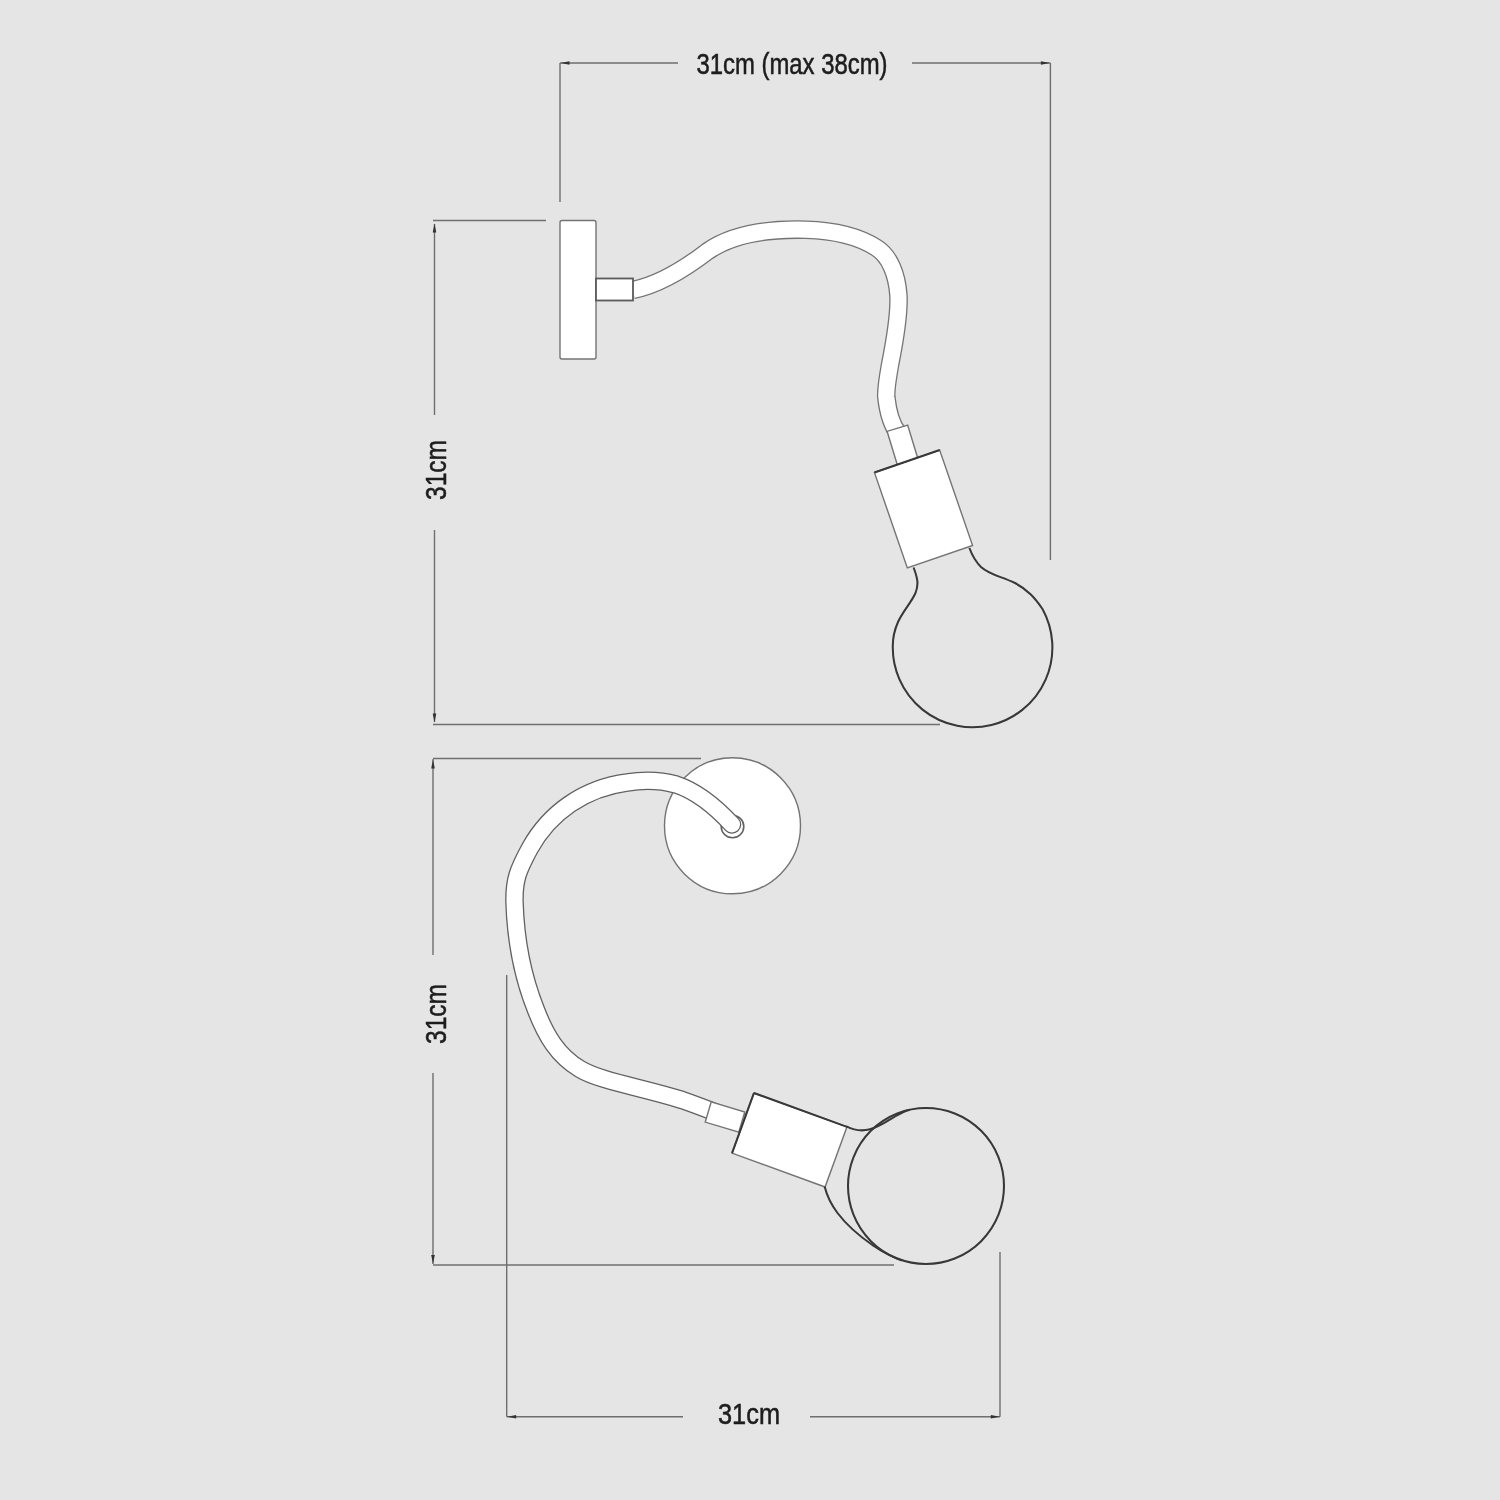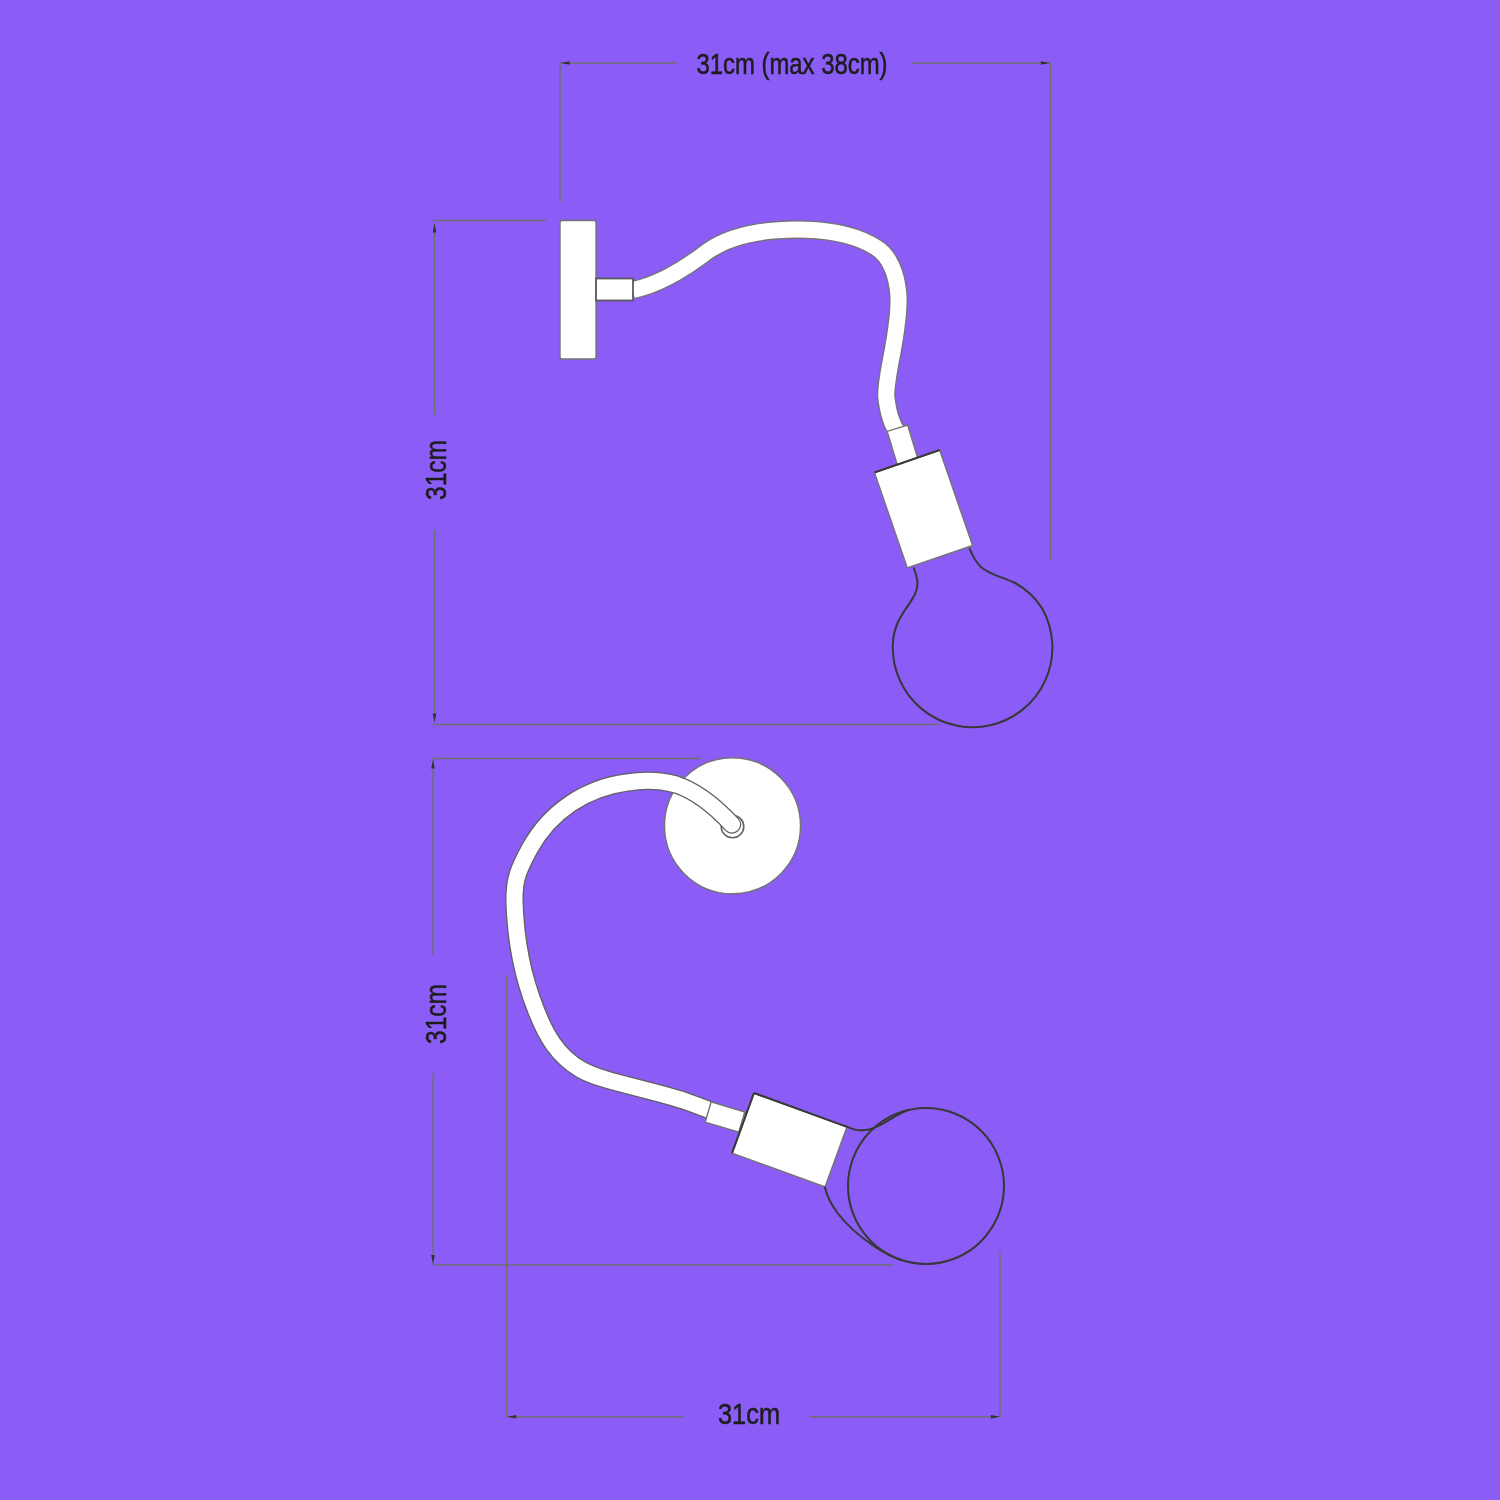--- a/index.html
+++ b/index.html
@@ -1,16 +1,16 @@
 <!DOCTYPE html>
 <html><head>
 <meta charset="utf-8">
 <style>
   html,body{margin:0;padding:0;background:#fff;}
-  .page{width:1500px;height:1500px;position:relative;background:#8b5cf6;overflow:hidden;}
+  .page{width:1500px;height:1500px;position:relative;background:#e5e5e5;overflow:hidden;}
   svg{display:block;filter:blur(0.4px);}
   text{font-family:"Liberation Sans", sans-serif; fill:#1d1d1d; stroke:#1d1d1d; stroke-width:0.55;}
 </style>
 </head>
 <body>
 <div class="page">
 <svg width="1500" height="1500" viewBox="0 0 1500 1500">
   <g fill="none" stroke-linecap="butt">
 
     <g stroke="#6f6f6f" stroke-width="1.4">

